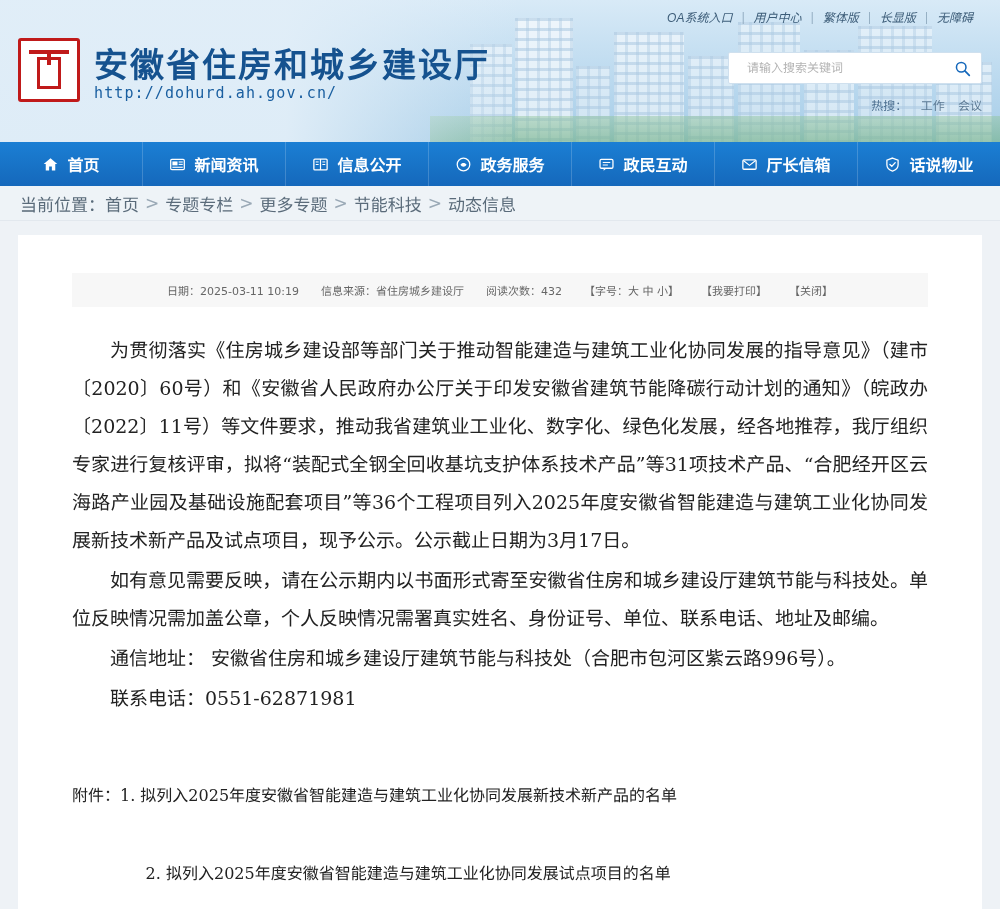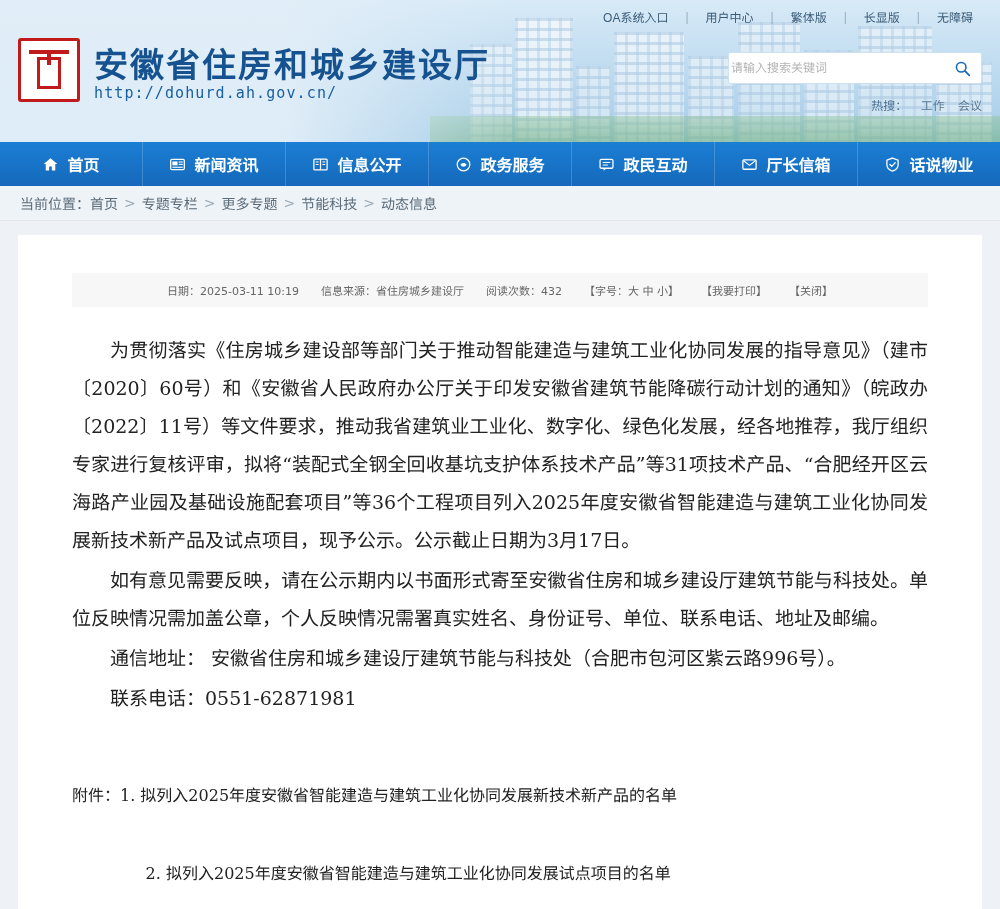--- a/index.html
+++ b/index.html
@@ -50,21 +50,21 @@
   }
   .banner .haze {
     position: absolute; bottom: 0; left: 0; width: 520px; height: 142px;
     background: linear-gradient(90deg, rgba(225,238,248,0.95) 55%, rgba(225,238,248,0) 100%);
   }
 
   
   .toplinks {
     position: absolute; top: 8px; right: 18px;
     font-size: 12px; color: #3a5871; z-index: 5;
-    display: flex; align-items: center; gap: 8px;
+    display: flex; align-items: center; gap: 0; font-style: italic;
   }
   .toplinks a {
     color: #3c5c78; text-decoration: none; padding: 0 9px;
   }
   .toplinks .sep { color: #95aec3; }
 
   
   .logo-wrap {
     position: absolute; left: 18px; top: 38px; z-index: 6;
     display: flex; align-items: flex-end; gap: 14px;
@@ -94,21 +94,21 @@
     font-family: "DejaVu Sans Mono", monospace;
   }
 
   
   .search-box {
     position: absolute; right: 18px; top: 52px; z-index: 6;
     width: 252px; height: 30px; background: #fff; border: 1px solid #cfe0ee;
     border-radius: 2px; display: flex; align-items: center;
   }
   .search-box input {
-    border: 0; outline: 0; flex: 1; height: 100%; padding: 0 2px;
+    border: 0; outline: 0; flex: 1; height: 100%; padding: 0 18px;
     font-size: 12px; color: #333; background: transparent;
     font-family: "Liberation Sans", sans-serif;
   }
   .search-box input::placeholder { color: #b3b3b3; }
   .search-btn {
     width: 38px; height: 100%; display: flex; align-items: center; justify-content: center;
     cursor: pointer;
   }
   .hotwords {
     position: absolute; right: 18px; top: 96px; z-index: 6;
@@ -127,21 +127,21 @@
     color: #fff; font-size: 16px; font-weight: bold; cursor: pointer;
     border-right: 1px solid rgba(255,255,255,0.18);
     font-family: "DejaVu Sans", "Liberation Sans", sans-serif;
   }
   .nav-item:last-child { border-right: 0; }
   .nav-item svg { display: block; }
 
   
   .crumb {
     height: 34px; background: #eef3f7; display: flex; align-items: center;
-    padding-left: 20px; font-size: 14px; color: #5a6b7a;
+    padding-left: 20px; font-size: 17px; color: #5a6b7a;
     border-bottom: 1px solid #e2e8ee;
     font-family: "DejaVu Sans", "Liberation Sans", sans-serif;
   }
   .crumb a { color: #5a6b7a; text-decoration: none; }
   .crumb .arrow { margin: 0 6px; color: #9aa9b6; }
 
   
   .content-wrap {
     padding: 14px 18px 0 18px;
   }

